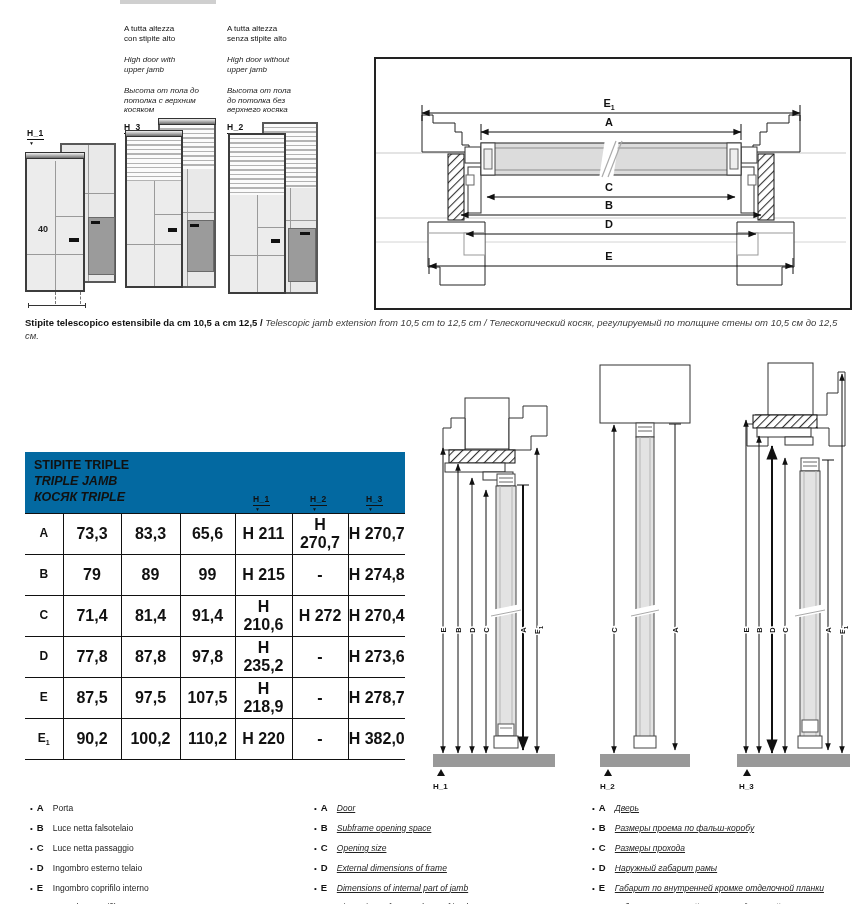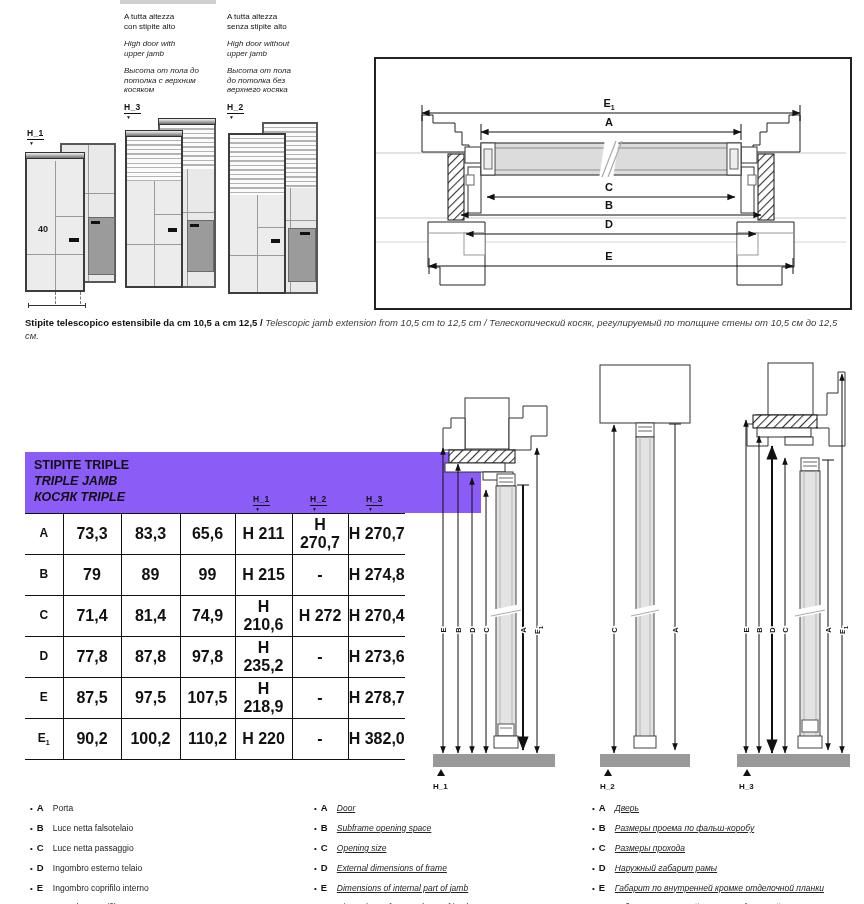--- a/index.html
+++ b/index.html
@@ -1,20 +1,20 @@
 <!DOCTYPE html>
 <html><head>
 <meta charset="utf-8">
 <style>
   html,body{margin:0;padding:0;}
   body{width:864px;height:904px;background:#fff;font-family:"Liberation Sans",sans-serif;color:#1a1a1a;position:relative;overflow:hidden;}
   .abs{position:absolute;}
   
   .tcol{position:absolute;font-size:8px;line-height:9.5px;}
-  .tcol p{margin:0 0 8px 0;white-space:pre-line;}
+  .tcol p{margin:12px 0 8px 0;white-space:pre-line;}
   .t-it{color:#111;}
   .t-en,.t-ru{font-style:italic;color:#222;}
   
   .hmark{line-height:9px;}
   .hmark .hl{display:inline-block;font-weight:bold;font-size:8.5px;letter-spacing:.3px;border-bottom:1px solid #111;padding-bottom:1px;color:#111;}
   .hmark .ha{display:block;font-size:5px;line-height:5px;margin:1px 0 0 2px;color:#111;}
   
   .door{position:absolute;box-sizing:border-box;}
   .door-front{border:2px solid #3c3c3c;background:#ececec;}
   .door-rear{border:2px solid #585858;background:#e9e9e9;}
@@ -30,21 +30,21 @@
   .dimh i{position:absolute;width:1px;height:5px;background:#333;top:-2px;}
   
   .caption{position:absolute;left:25px;top:316px;width:824px;margin:0;font-size:9.5px;line-height:13px;}
   .caption b{color:#111;}
   .caption i{color:#3a3a3a;}
   
   .drawbox{position:absolute;left:374px;top:57px;width:474px;height:249px;border:2px solid #222;}
   svg text{font-family:"Liberation Sans",sans-serif;}
   
   .tablewrap{position:absolute;left:25px;top:452px;width:380px;}
-  .thead{position:relative;width:456px;height:61px;background:#8b5cf6;}
+  .thead{position:relative;width:380px;height:61px;background:#0369a1;}
   .thead .tt{position:absolute;left:9px;top:5px;font-weight:bold;font-size:12.5px;line-height:16px;color:#111;}
   .tt .ital{font-style:italic;}
   .thead .hmark{position:absolute;top:40px;}
   table.spec{border-collapse:collapse;width:380px;table-layout:fixed;border-top:1.4px solid #111;border-bottom:1.4px solid #111;}
   table.spec tr{border-bottom:1.4px solid #111;}
   table.spec td{border-left:1.4px solid #111;height:40px;text-align:center;vertical-align:middle;font-weight:bold;font-size:16px;color:#111;padding:0;}
   table.spec td:first-child{border-left:none;font-size:12px;}
   table.spec sub{font-size:7px;}
   
   .legcol{position:absolute;top:802px;}
@@ -259,21 +259,21 @@
           <td>89</td>
           <td>99</td>
           <td>H 215</td>
           <td>-</td>
           <td>H 274,8</td>
         </tr>
     <tr>
           <td><span>C</span><sub></sub></td>
           <td>71,4</td>
           <td>81,4</td>
-          <td>74,9</td>
+          <td>91,4</td>
           <td>H 210,6</td>
           <td>H 272</td>
           <td>H 270,4</td>
         </tr>
     <tr>
           <td><span>D</span><sub></sub></td>
           <td>77,8</td>
           <td>87,8</td>
           <td>97,8</td>
           <td>H 235,2</td>

